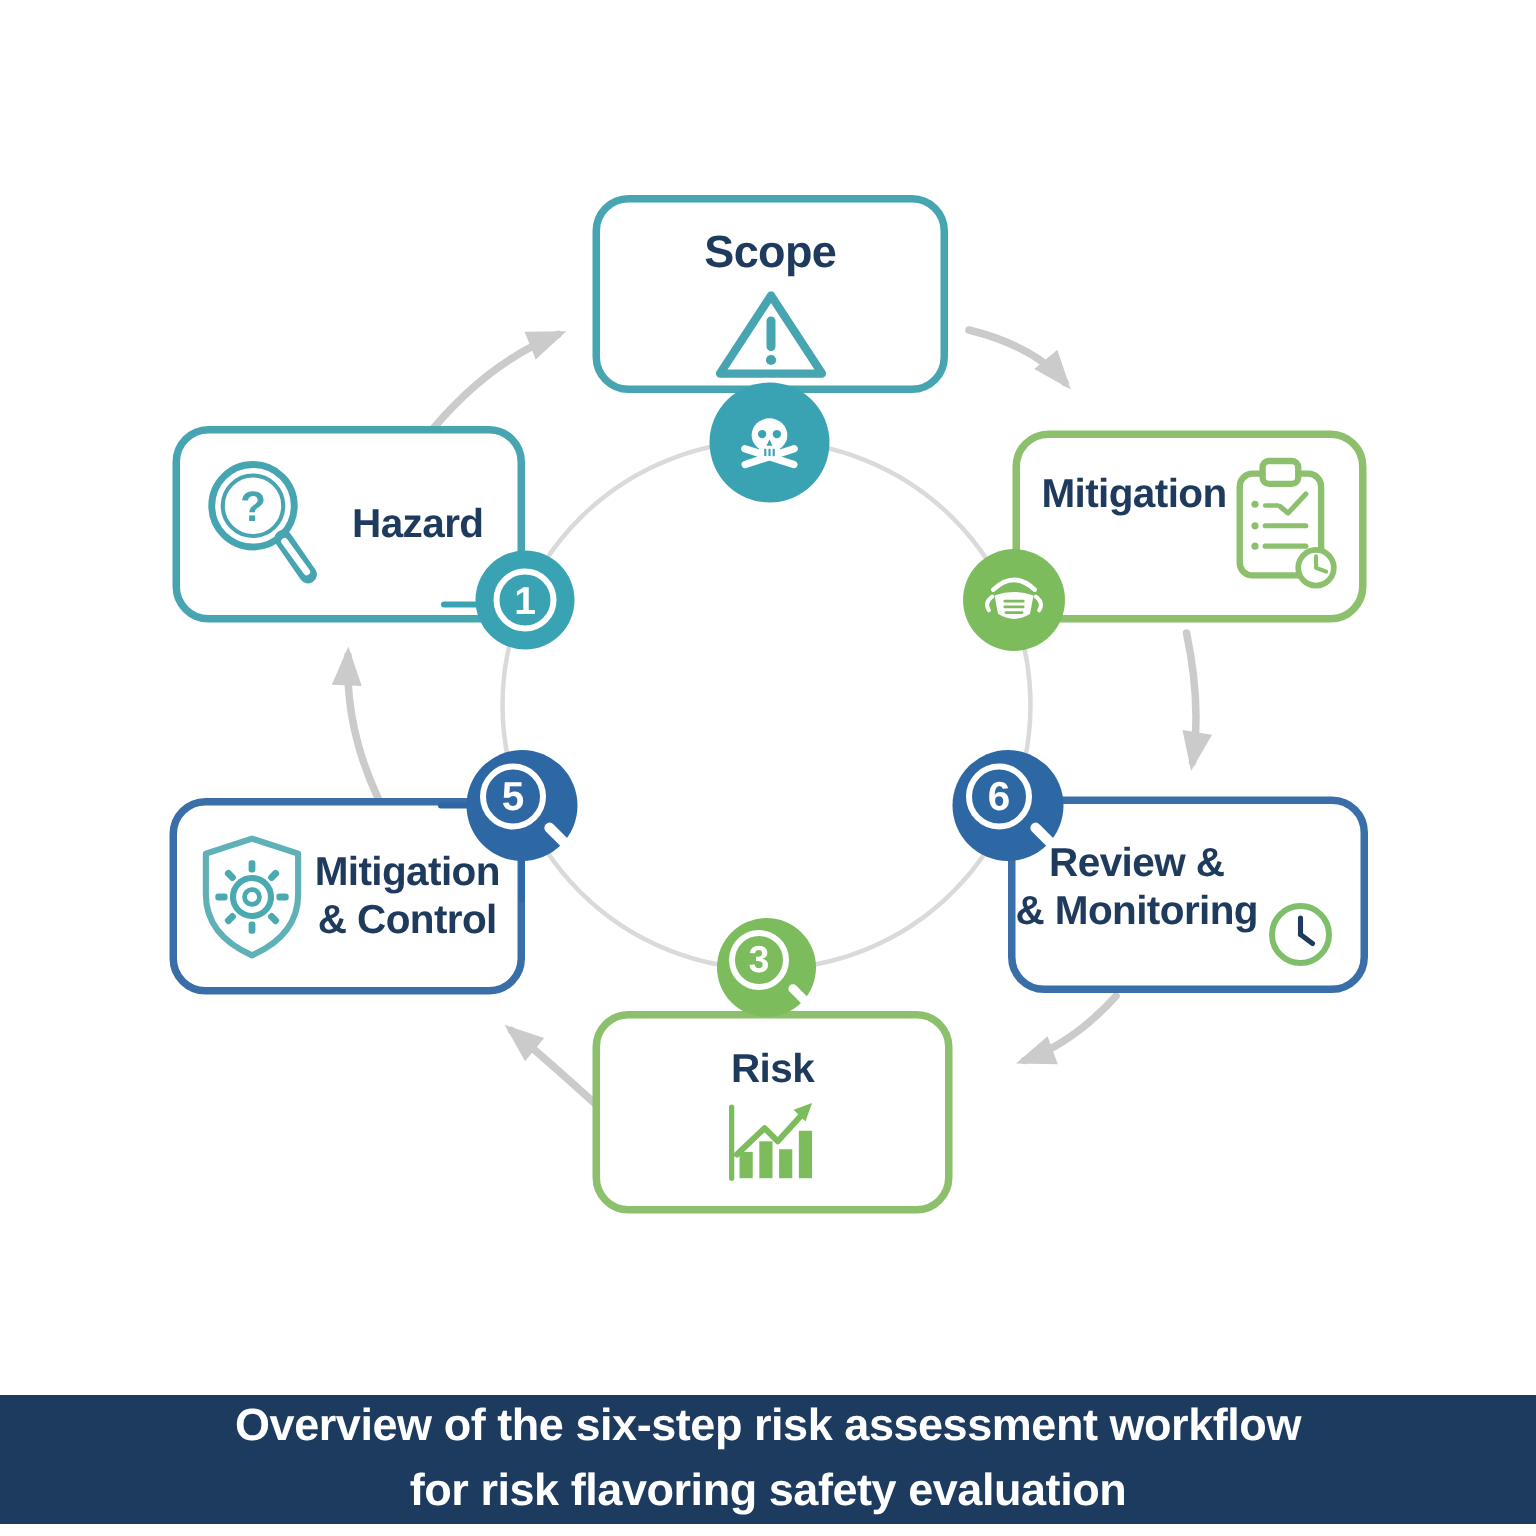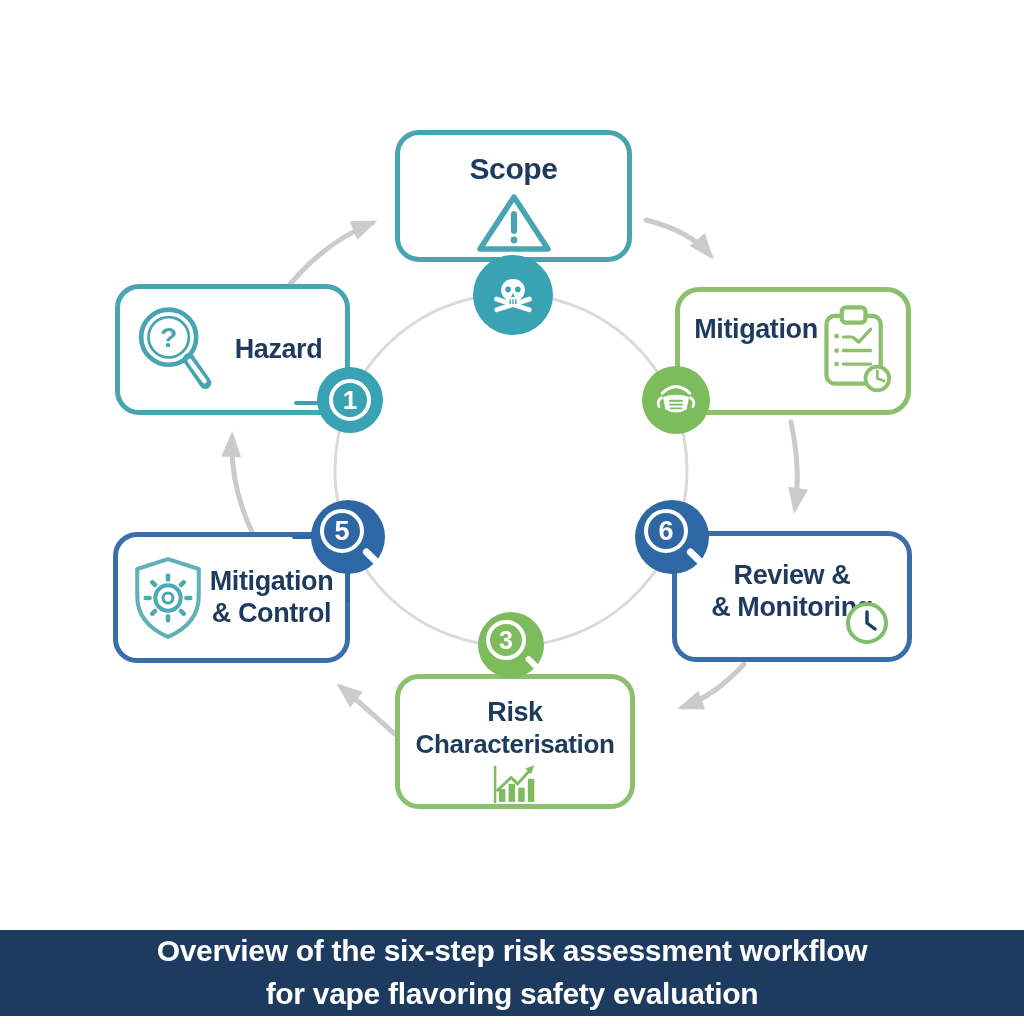--- a/index.html
+++ b/index.html
@@ -131,34 +131,33 @@
       </g>
       <circle cx="42" cy="48" r="14" fill="#fff" stroke="#4aa9b1" stroke-width="4.5"></circle>
       <circle cx="42" cy="48" r="5.5" fill="#fff" stroke="#4aa9b1" stroke-width="3.5"></circle>
     </svg>
     <div style="flex:1;">
       <div class="title">Mitigation</div>
       <div class="title">&amp; Control</div>
     </div>
   </div>
 
-  <div class="step-box b-blue" style="left:672px;top:531px;width:240px;height:131px;align-items:center;justify-content:center;position:absolute;">
+  <div class="step-box b-blue" style="left:672px;top:531px;width:240px;height:131px;align-items:center;position:absolute;">
     <div style="margin-bottom:10px;">
       <div class="title">Review &amp;</div>
       <div class="title">&amp; Monitoring</div>
     </div>
     <svg width="48" height="48" viewBox="0 0 48 48" style="position:absolute;right:16px;bottom:10px;">
       <circle cx="24" cy="24" r="19" fill="#fff" stroke="#7fbe6b" stroke-width="4"></circle>
       <path d="M24 24 L24 13 M24 24 L32 30" fill="none" stroke="#1e3a5c" stroke-width="3.4" stroke-linecap="round"></path>
     </svg>
   </div>
 
   <div class="step-box b-green box-col" style="left:395px;top:674px;width:240px;height:135px;padding-top:18px;">
     <div class="title">Risk</div>
-    <div class="title" style="font-size:26px;">Characterisation</div>
     <svg width="84" height="58" viewBox="0 0 84 66" style="margin-top:2px;">
       <line x1="11" y1="8" x2="11" y2="62" stroke="#7cbc5d" stroke-width="4" stroke-linecap="round"></line>
       <g fill="#7cbc5d">
         <rect x="17" y="42" width="10" height="20"></rect>
         <rect x="32" y="34" width="10" height="28"></rect>
         <rect x="47" y="40" width="10" height="22"></rect>
         <rect x="62" y="26" width="10" height="36"></rect>
       </g>
       <polyline points="15,44 36,24 46,34 66,12" fill="none" stroke="#7cbc5d" stroke-width="4.5" stroke-linecap="round" stroke-linejoin="round"></polyline>
       <path d="M58 10 L72 5 L67 19 Z" fill="#7cbc5d"></path>
@@ -217,16 +216,16 @@
     <div class="handle" style="right:4px;bottom:14px;"></div>
   </div>
 
   <div class="badge bg-greenc" style="left:478px;top:612px;width:66px;height:66px;">
     <div class="ring" style="width:40px;height:40px;font-size:25px;position:absolute;left:8px;top:8px;">3</div>
     <div class="handle" style="right:3px;bottom:12px;width:17px;height:6px;"></div>
   </div>
 
   <div class="caption">
     <div>Overview of the six-step risk assessment workflow</div>
-    <div>for vape flavoring safety evaluation</div>
+    <div>for risk flavoring safety evaluation</div>
   </div>
 
 </div>
 
 </body></html>

